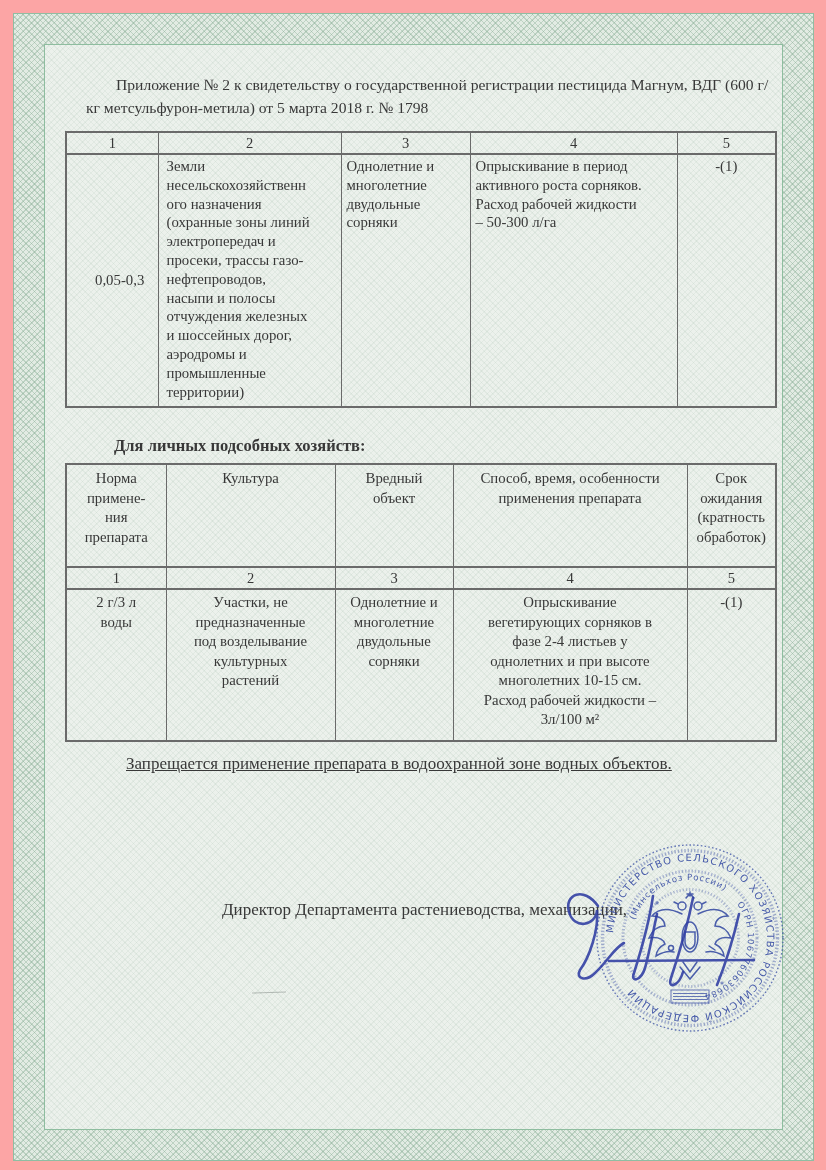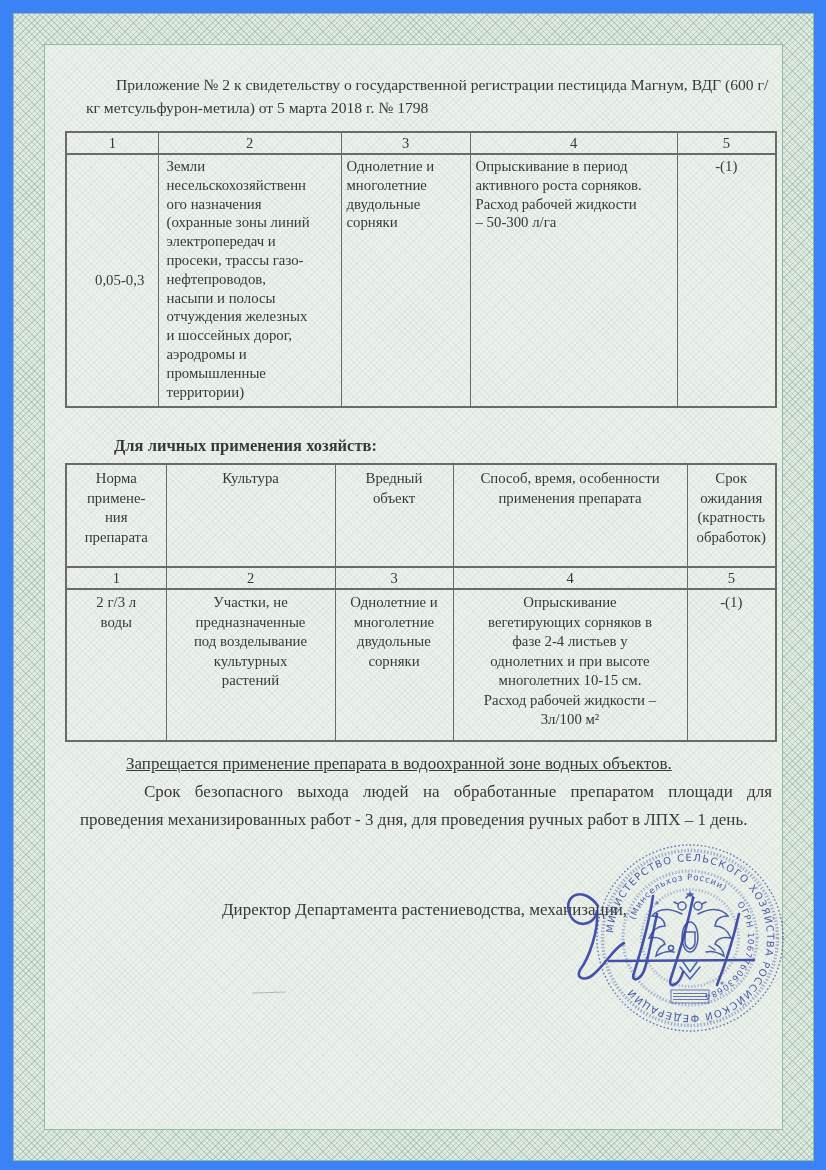--- a/index.html
+++ b/index.html
@@ -1,17 +1,17 @@
 <!DOCTYPE html>
 <html><head>
 <meta charset="utf-8">
 <style>
   html,body{margin:0;padding:0;background:#ffffff;}
   .sheet{
-    position:relative;width:826px;height:1170px;background:#3b82f6;overflow:hidden;
+    position:relative;width:826px;height:1170px;background:#fca5a5;overflow:hidden;
     font-family:"Liberation Serif","DejaVu Serif",serif;color:#383838;
   }
   
   .band{
     position:absolute;left:13px;top:13px;right:12px;bottom:9px;
     border:1px solid #90bda2;
     background-color:#e2ebe3;
     background-image:
       repeating-linear-gradient(45deg, rgba(128,168,142,.38) 0 1px, transparent 1px 4px),
       repeating-linear-gradient(-45deg, rgba(128,168,142,.38) 0 1px, transparent 1px 4px);
@@ -114,21 +114,21 @@
 сорняки</td>
       <td class="c4 pre">Опрыскивание в период
 активного роста сорняков.
 Расход рабочей жидкости
 – 50-300 л/га</td>
       <td class="c5 pre">-(1)</td>
     </tr>
   </tbody>
     </table>
 
-  <div class="sec-title">Для личных применения хозяйств:</div>
+  <div class="sec-title">Для личных подсобных хозяйств:</div>
 
   <table class="doc" id="t2">
     <colgroup>
       <col style="width:100px">
         <col style="width:169px">
         <col style="width:118px">
         <col style="width:234px">
         <col style="width:89px">
     </colgroup>
     <tbody>
@@ -173,21 +173,20 @@
 многолетних 10-15 см.
 Расход рабочей жидкости –
 3л/100 м²</td>
       <td class="pre">-(1)</td>
     </tr>
   </tbody>
     </table>
 
   <div class="notes">
     <p class="p1">Запрещается применение препарата в водоохранной зоне водных объектов.</p>
-    <p class="p2">Срок безопасного выхода людей на обработанные препаратом площади для проведения механизированных работ - 3 дня, для проведения ручных работ в ЛПХ – 1 день.</p>
   </div>
 
   <div class="sig">
     <div class="l1">Директор Департамента растениеводства, механизации,</div>
   </div>
 
   <svg class="stamp" viewBox="0 0 196 196">
     <defs>
       <path id="ringBig" d="M 98,98 m -77,0 a 77,77 0 1 1 154,0 a 77,77 0 1 1 -154,0"></path>
       <path id="ringInner" d="M 98,98 m -58,0 a 58,58 0 1 1 116,0 a 58,58 0 1 1 -116,0"></path>

